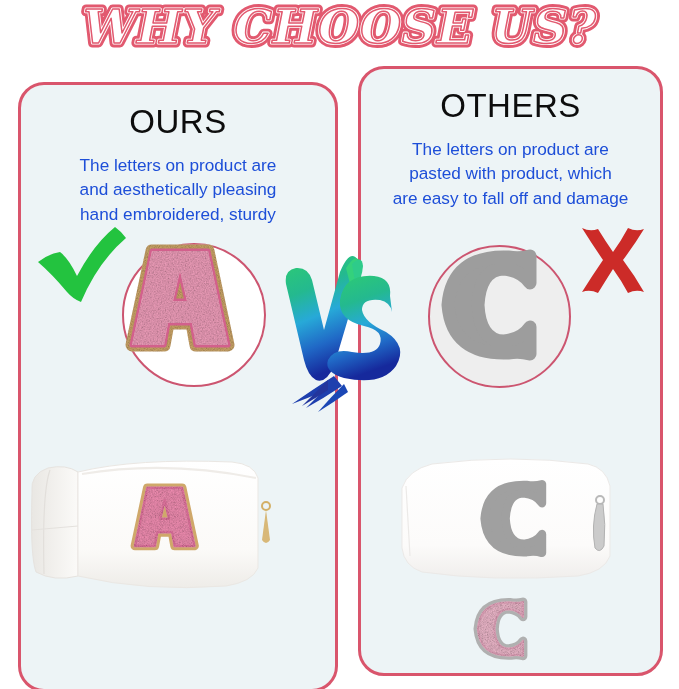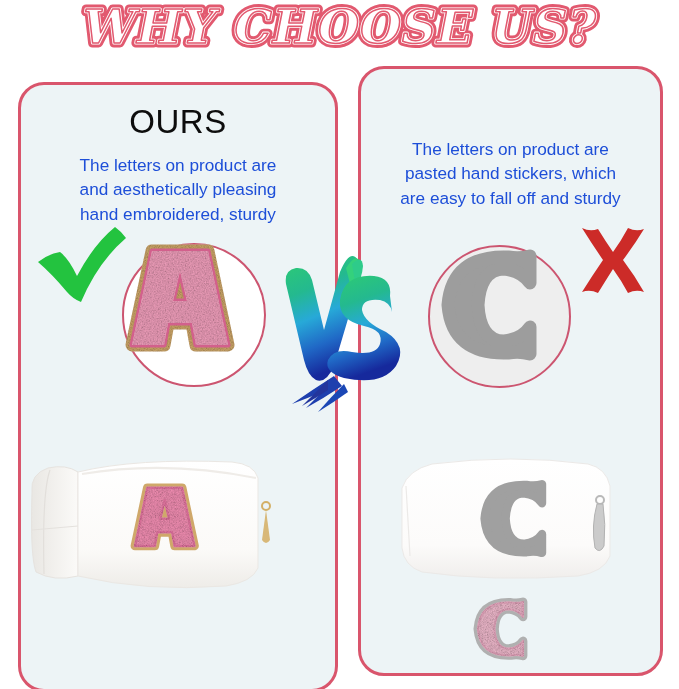--- a/index.html
+++ b/index.html
@@ -129,24 +129,25 @@
   <div class="panel panel-left">
     <div class="panel-heading">OURS</div>
     <div class="panel-body">
       <div>The letters on product are</div>
       <div>and aesthetically pleasing</div>
       <div>hand embroidered, sturdy</div>
     </div>
   </div>
 
   <div class="panel panel-right">
+    <div class="panel-heading">OTHERS</div>
     <div class="panel-body">
       <div>The letters on product are</div>
-      <div>pasted hand stickers, which</div>
-      <div>are easy to fall off and sturdy</div>
+      <div>pasted with product, which</div>
+      <div>are easy to fall off and damage</div>
     </div>
   </div>
 
   <div class="mark check-mark">
     <svg width="92" height="78" viewBox="0 0 92 78">
       <path d="M2 36 Q12 28 24 26 Q33 33 41 50 Q58 18 79 1 Q86 6 90 12
                Q62 36 45 76 Q37 73 31 66 Q16 48 2 36 Z" fill="#23c33f"></path>
     </svg>
   </div>
 

